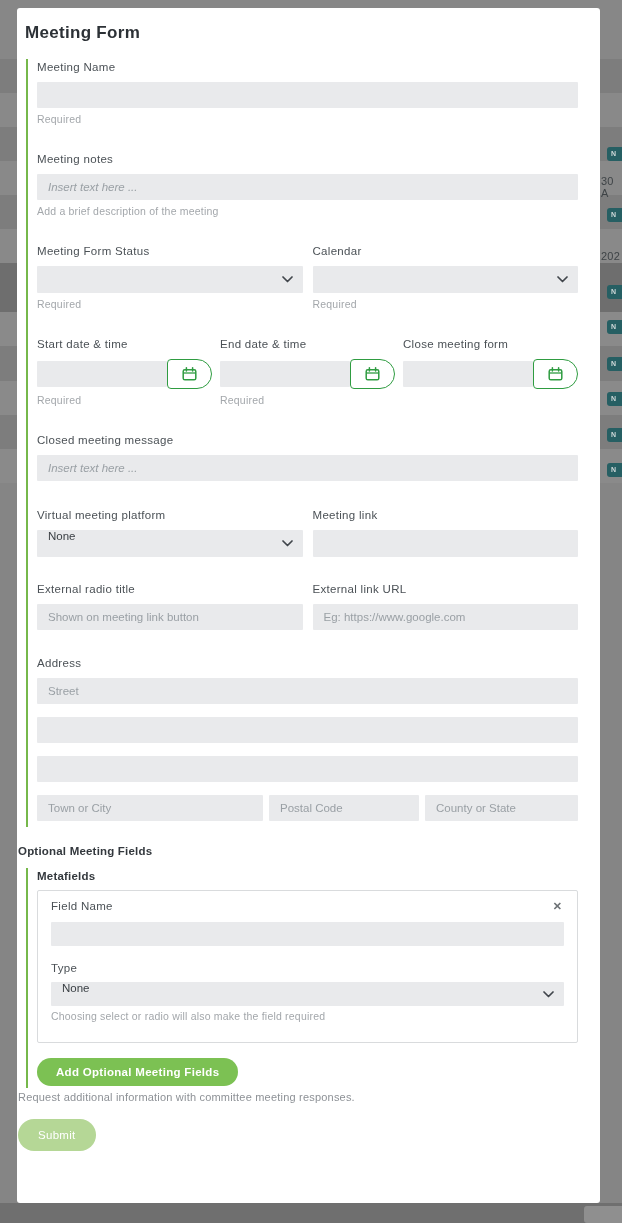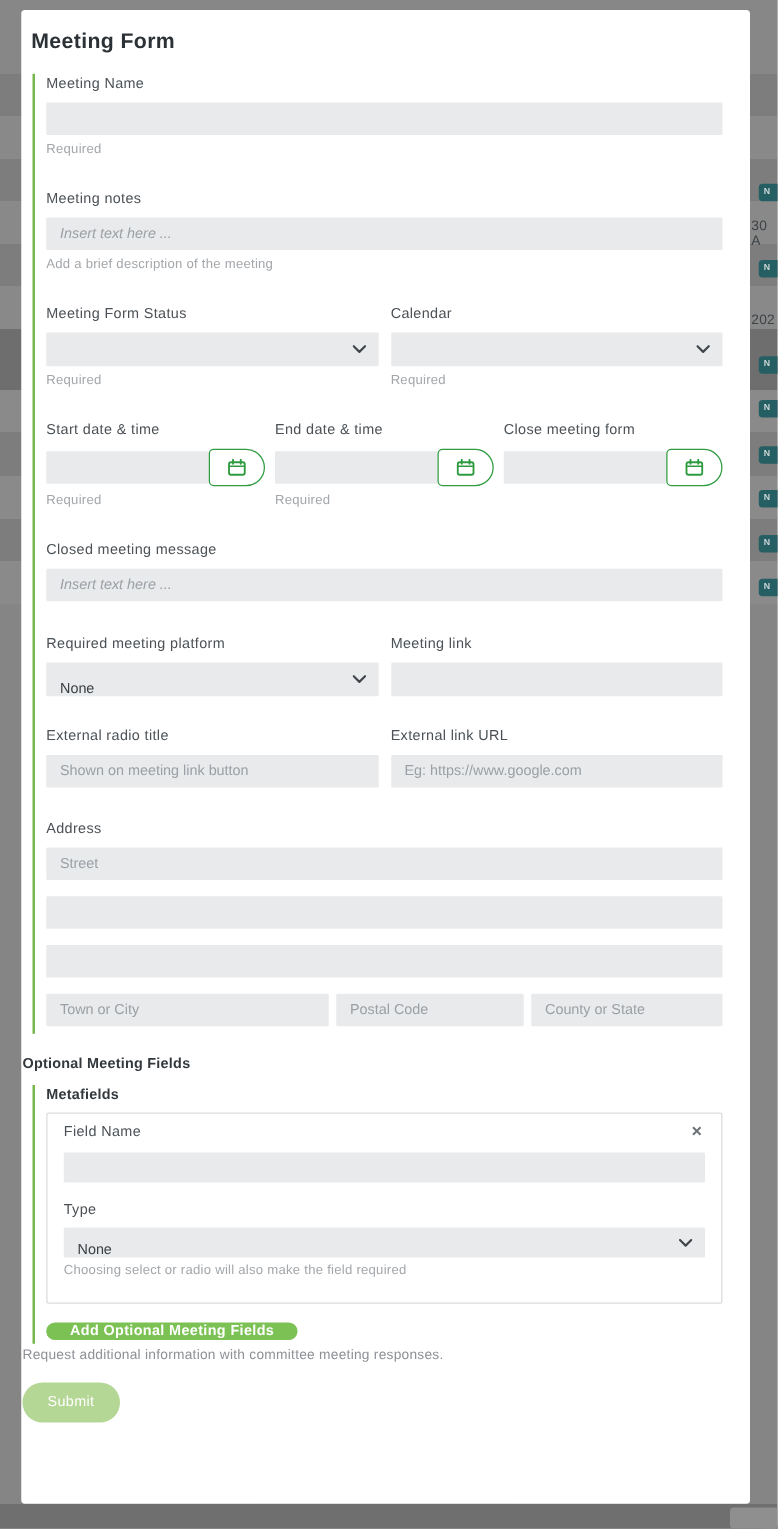--- a/index.html
+++ b/index.html
@@ -81,21 +81,21 @@
   .text-input {
     display:block; width:100%; height:26px;
     background:#e9eaec; border:none; border-radius:1px;
     font-family:"Liberation Sans", sans-serif;
     font-size:11.5px; color:#3b4045; padding:0 11px; outline:none;
   }
   .text-input::placeholder { color:#9aa0a5; opacity:1; }
   .ph-italic::placeholder { font-style:italic; }
 
   .select-box {
-    position:relative; display:flex; align-items:flex-end;
+    position:relative; display:flex; align-items:flex-start;
     width:100%; height:27px; background:#e9eaec; border-radius:1px;
     font-size:11.5px; color:#3b4045; padding:0 26px 0 11px;
     cursor:pointer;
   }
   .select-box .chev { position:absolute; right:10px; top:10px; }
 
   .row-2 { display:grid; grid-template-columns:1fr 1fr; column-gap:10px; }
   .row-3 { display:grid; grid-template-columns:1fr 1fr 1fr; column-gap:8px; }
   .row-addr { display:grid; grid-template-columns:226px 150px 1fr; column-gap:6px; }
 
@@ -127,21 +127,21 @@
     font-size:11px; font-weight:bold; color:#6d7276; line-height:13px;
     cursor:pointer; padding:0 2px;
   }
   .meta-card .text-input { margin-top:9px; height:24px; }
   .meta-type-label { margin:16px 0 0; }
   .meta-card .select-box { margin-top:7px; height:24px; }
   .meta-card .select-box .chev { top:9px; }
   .meta-card .helper { margin-top:5px; }
 
   .add-btn {
-    margin-top:15px; height:14px; padding:0 19px;
+    margin-top:15px; height:28px; padding:0 19px;
     background:#7cc153; color:#ffffff; border:none; border-radius:15px;
     font-family:"Liberation Sans", sans-serif;
     font-size:11.5px; font-weight:bold; letter-spacing:.3px; cursor:pointer;
     display:inline-flex; align-items:center;
   }
   .request-note { margin:3px 0 0 1px; font-size:11px; color:#8d9196; letter-spacing:.2px; }
   .submit-btn {
     display:inline-flex; align-items:center; margin:16px 0 0 1px;
     height:32px; padding:0 20px;
     background:#b5d796; color:#ffffff; border:none; border-radius:16px;
@@ -255,21 +255,21 @@
       </div>
     </div>
 
     <div class="group">
       <span class="field-label">Closed meeting message</span>
       <input class="text-input ph-italic" type="text" placeholder="Insert text here ..." style="">
     </div>
 
     <div class="group row-2" style="margin-bottom:26px">
       <div>
-        <span class="field-label">Required meeting platform</span>
+        <span class="field-label">Virtual meeting platform</span>
         <div class="select-box">
           <span>None</span>
           <svg class="chev" width="11" height="7" viewBox="0 0 11 7">
               <polyline points="1,1 5.5,5.5 10,1" fill="none" stroke="#41464c" stroke-width="1.7" stroke-linecap="round" stroke-linejoin="round"></polyline>
             </svg>
         </div>
       </div>
       <div>
         <span class="field-label">Meeting link</span>
         <input class="text-input" style="height: 27px;" type="text">

